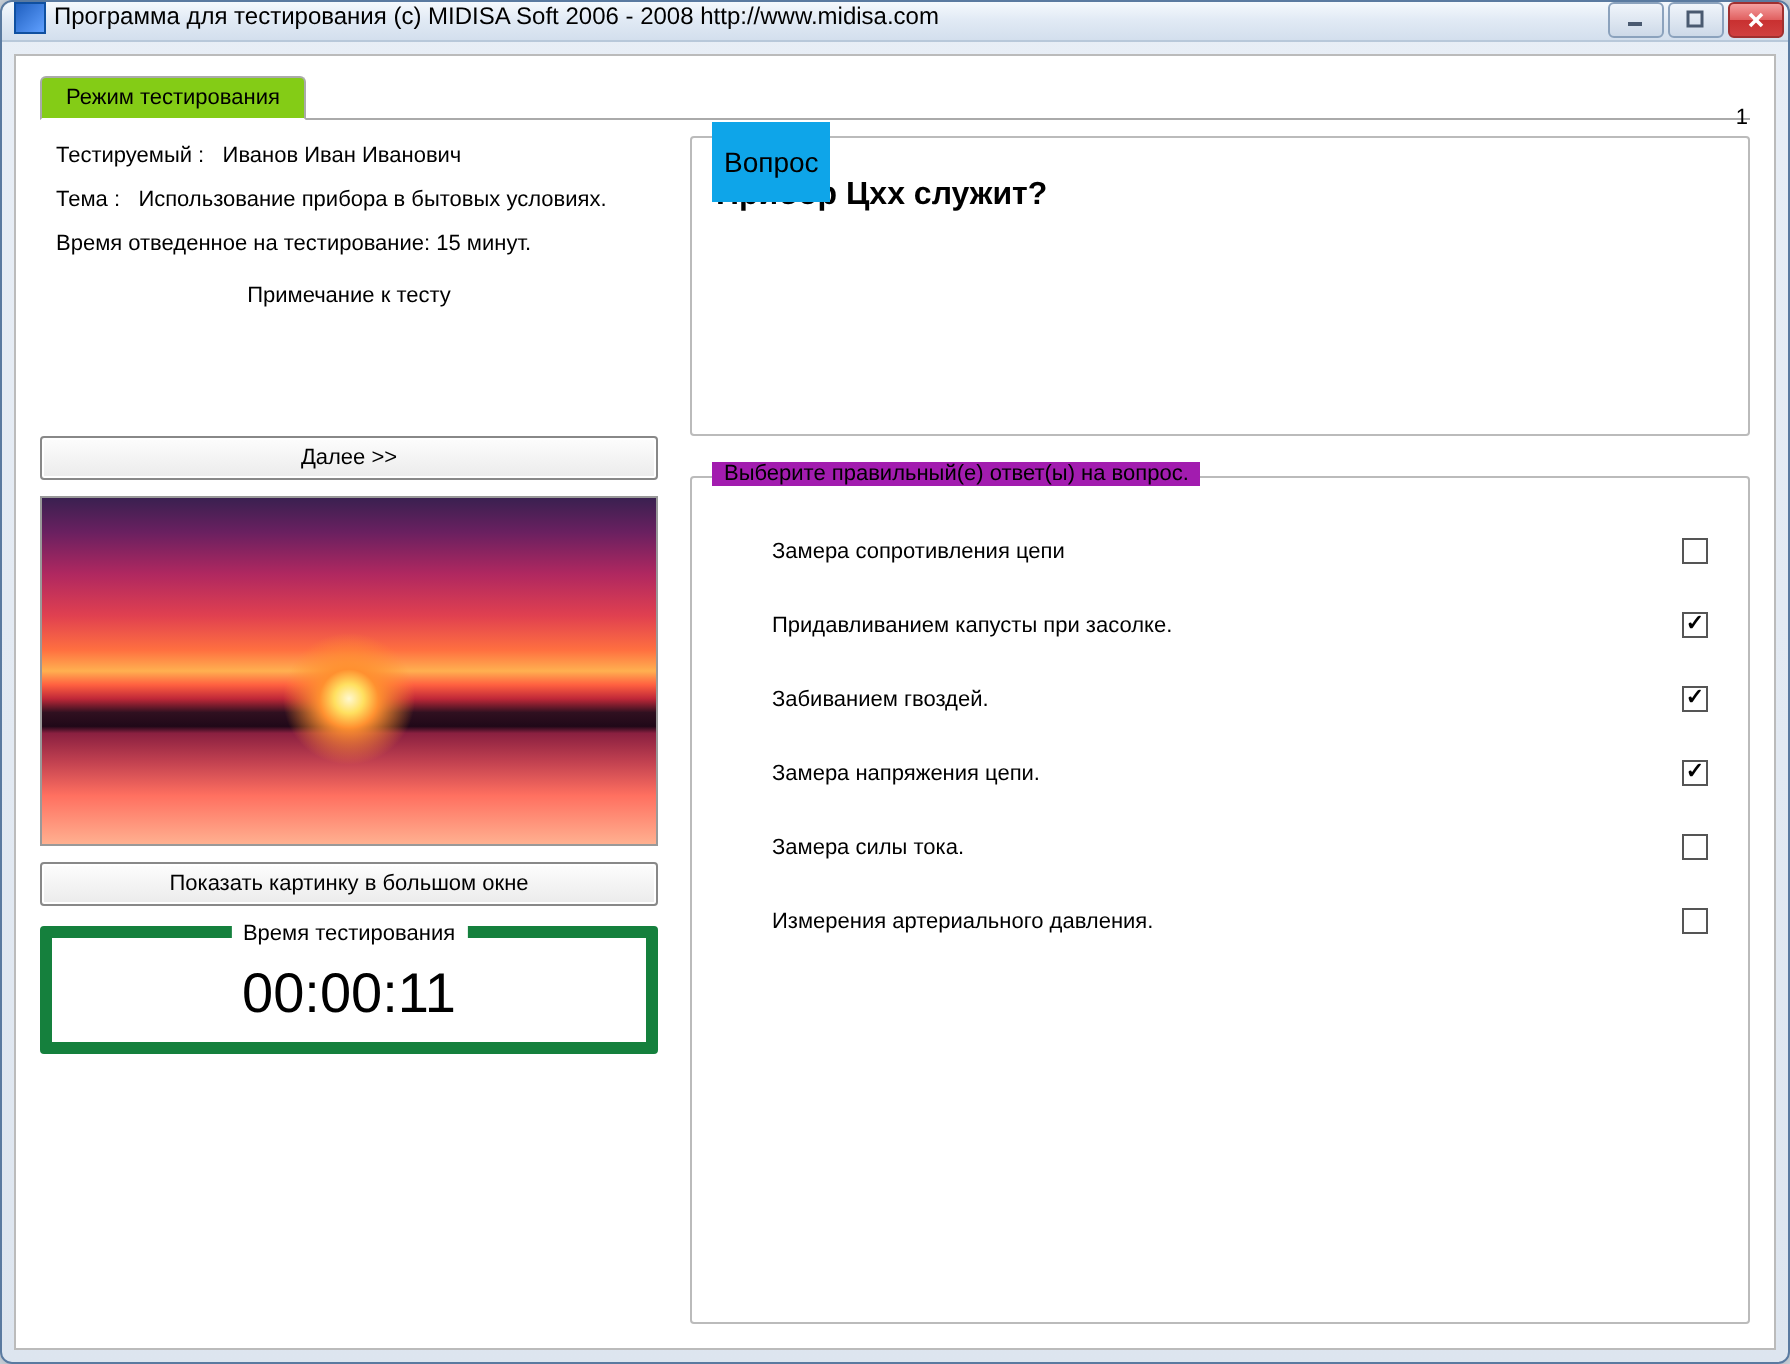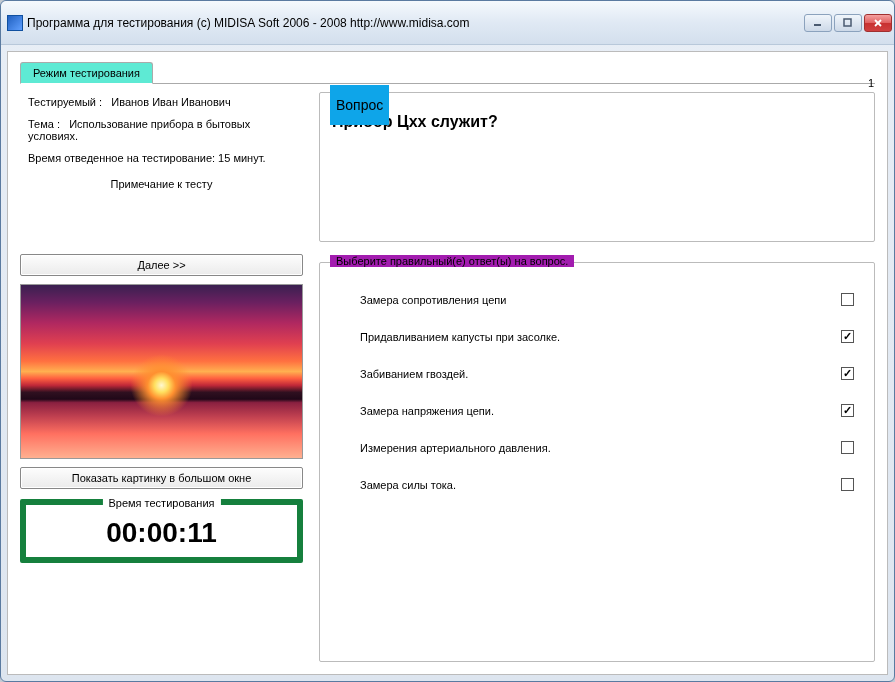--- a/index.html
+++ b/index.html
@@ -15,25 +15,24 @@
   width: 895px;
   height: 682px;
   background: linear-gradient(to bottom, #e8eef6 0%, #dde5ef 100%);
   border: 1px solid #5a7aa0;
   border-radius: 6px;
   box-shadow: 0 0 8px rgba(0,0,0,0.3);
   display: flex;
   flex-direction: column;
 }
 .titlebar {
-  height: 44px;
+  height: 20px;
   background: linear-gradient(to bottom, #f5f9fd 0%, #e0e9f4 50%, #d3dfed 100%);
   border-bottom: 1px solid #b8c8da;
   display: flex;
-  align-items: center;
   padding: 0 0 0 6px;
   border-radius: 6px 6px 0 0;
 }
 .titlebar-icon {
   width: 16px;
   height: 16px;
   margin-right: 4px;
   background: linear-gradient(135deg,#2060c0,#60a0ff);
   border: 1px solid #1050a0;
 }
@@ -77,32 +76,32 @@
 }
 .tabstrip {
   display: flex;
   border-bottom: 1px solid #aaa;
   margin-bottom: 8px;
 }
 .tab {
   padding: 4px 12px;
   border: 1px solid #aaa;
   border-bottom: 1px solid #fff;
-  background: #5eead4;
+  background: #84cc16;
   margin-bottom: -1px;
   border-radius: 3px 3px 0 0;
   font-size: 11px;
 }
 .content {
   flex: 1;
   display: flex;
   gap: 16px;
 }
 .left-col {
-  width: 283px;
+  width: 309px;
   display: flex;
   flex-direction: column;
 }
 .info-row { margin: 4px 0 6px 8px; font-size: 11px; }
 .note-label { text-align: center; margin: 8px 0 4px 0; font-size: 11px; }
 .btn {
   width: 100%;
   height: 22px;
   border: 1px solid #888;
   background: linear-gradient(to bottom, #fdfdfd, #ebebeb);
@@ -138,21 +137,21 @@
   top: -8px;
   left: 50%;
   transform: translateX(-50%);
   background: #fff;
   padding: 0 6px;
   font-size: 11px;
 }
 .timer-value {
   text-align: center;
   font-size: 28px;
-  font-weight: bold;
+  font-weight: normal;
   font-family: Arial, sans-serif;
 }
 .right-col {
   flex: 1;
   display: flex;
   flex-direction: column;
 }
 .question-group {
   border: 1px solid #bbb;
   border-radius: 2px;
@@ -298,25 +297,25 @@
               </div>
               <div class="answer-row">
                 <span>Забиванием гвоздей.</span>
                 <span class="checkbox checked"></span>
               </div>
               <div class="answer-row">
                 <span>Замера напряжения цепи.</span>
                 <span class="checkbox checked"></span>
               </div>
               <div class="answer-row">
+                <span>Замера силы тока.</span>
+                <span class="checkbox"></span>
+              </div>
+              <div class="answer-row">
                 <span>Измерения артериального давления.</span>
-                <span class="checkbox"></span>
-              </div>
-              <div class="answer-row">
-                <span>Замера силы тока.</span>
                 <span class="checkbox"></span>
               </div>
             </div>
         </div>
 
       </div>
     </div>
   </div>
 </div>
 

